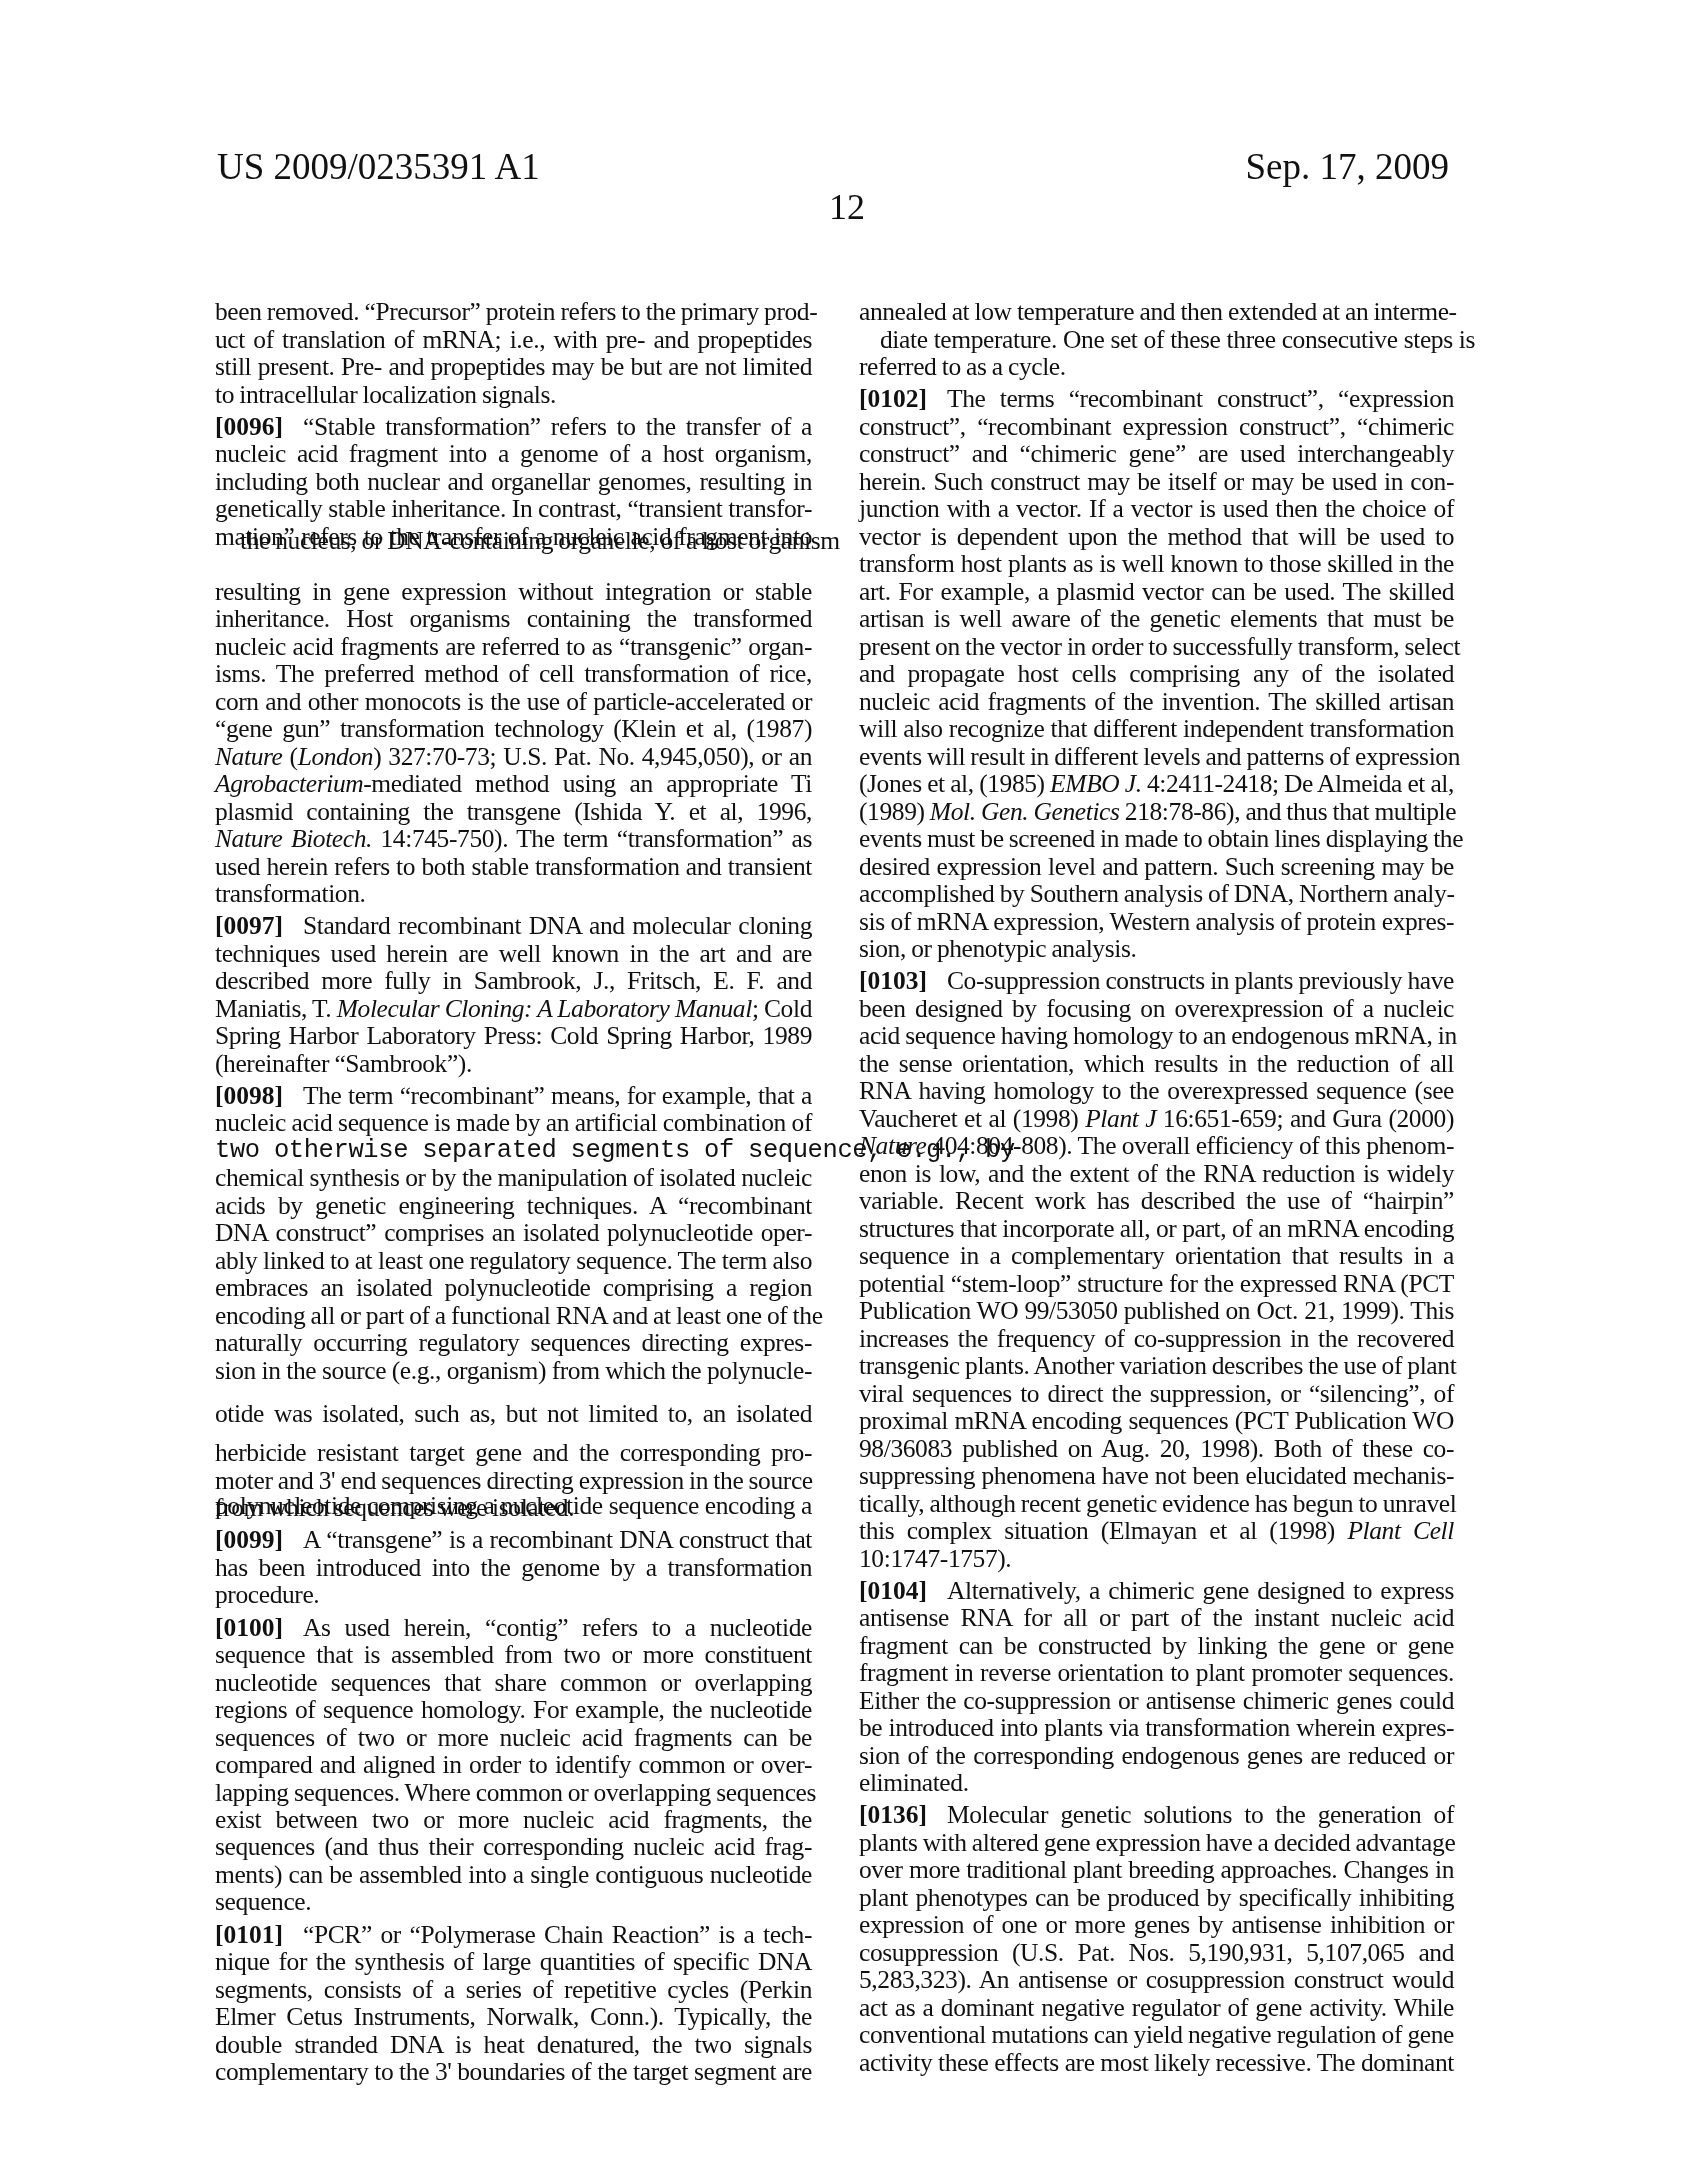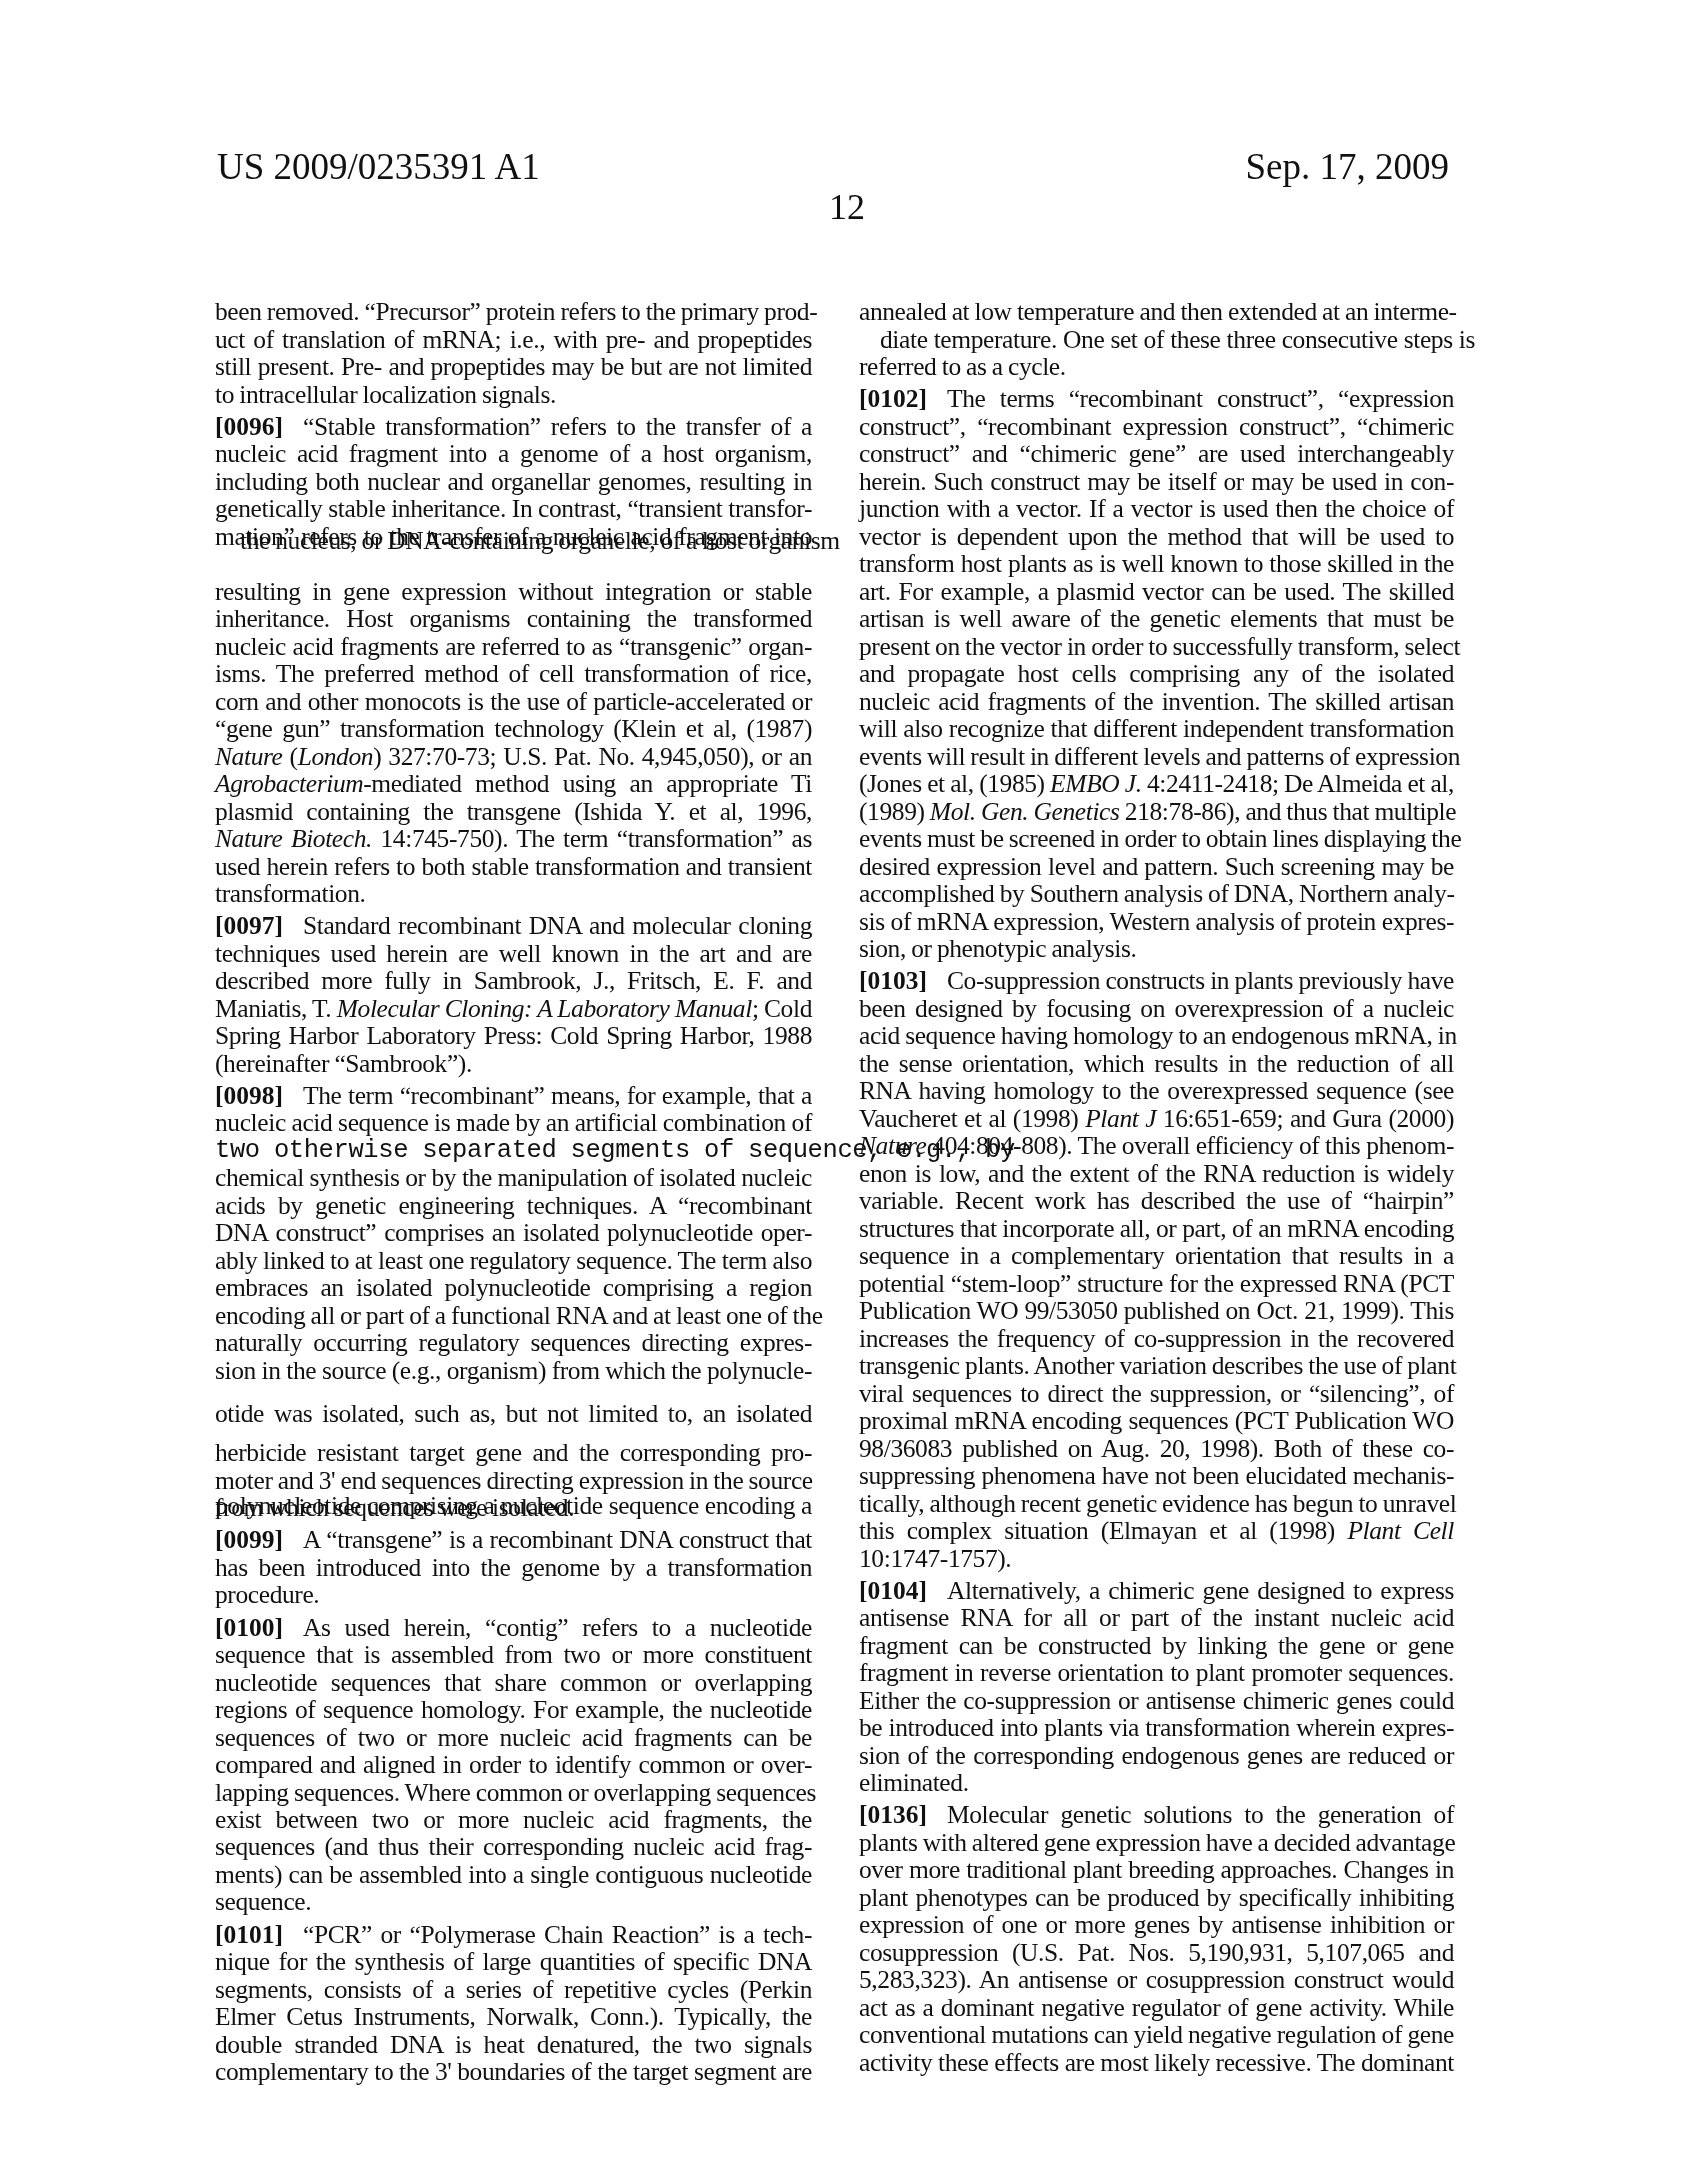--- a/index.html
+++ b/index.html
@@ -49,21 +49,21 @@
         <div class="line" style="top: 798px;">plasmid containing the transgene (Ishida Y. et al, 1996,</div>
         <div class="line" style="top: 825px;"><i>Nature Biotech.</i> 14:745-750). The term “transformation” as</div>
         <div class="line" style="top: 853px;">used herein refers to both stable transformation and transient</div>
         <div class="line last" style="top: 880px;">transformation.</div>
       </div>
       <div>
         <div class="line" style="top: 912px;"><span class="pnum">[0097]</span>Standard recombinant DNA and molecular cloning</div>
         <div class="line" style="top: 940px;">techniques used herein are well known in the art and are</div>
         <div class="line" style="top: 967px;">described more fully in Sambrook, J., Fritsch, E. F. and</div>
         <div class="line" style="top: 995px;">Maniatis, T. <i>Molecular Cloning: A Laboratory Manual</i>; Cold</div>
-        <div class="line" style="top: 1022px;">Spring Harbor Laboratory Press: Cold Spring Harbor, 1988</div>
+        <div class="line" style="top: 1022px;">Spring Harbor Laboratory Press: Cold Spring Harbor, 1989</div>
         <div class="line last" style="top: 1050px;">(hereinafter “Sambrook”).</div>
       </div>
       <div>
         <div class="line" style="top: 1082px;"><span class="pnum">[0098]</span>The term “recombinant” means, for example, that a</div>
         <div class="line" style="top: 1109px;">nucleic acid sequence is made by an artificial combination of</div>
         <div class="line" style="top: 1137px; font-family: Liberation Mono, monospace;">two otherwise separated segments of sequence, e.g., by</div>
         <div class="line" style="top: 1164px;">chemical synthesis or by the manipulation of isolated nucleic</div>
         <div class="line" style="top: 1192px;">acids by genetic engineering techniques. A “recombinant</div>
         <div class="line" style="top: 1219px;">DNA construct” comprises an isolated polynucleotide oper-</div>
         <div class="line" style="top: 1247px;">ably linked to at least one regulatory sequence. The term also</div>
@@ -120,21 +120,21 @@
         <div class="line" style="top: 550px;">transform host plants as is well known to those skilled in the</div>
         <div class="line" style="top: 578px;">art. For example, a plasmid vector can be used. The skilled</div>
         <div class="line" style="top: 605px;">artisan is well aware of the genetic elements that must be</div>
         <div class="line" style="top: 633px;">present on the vector in order to successfully transform, select</div>
         <div class="line" style="top: 660px;">and propagate host cells comprising any of the isolated</div>
         <div class="line" style="top: 688px;">nucleic acid fragments of the invention. The skilled artisan</div>
         <div class="line" style="top: 715px;">will also recognize that different independent transformation</div>
         <div class="line" style="top: 743px;">events will result in different levels and patterns of expression</div>
         <div class="line" style="top: 770px;">(Jones et al, (1985) <i>EMBO J.</i> 4:2411-2418; De Almeida et al,</div>
         <div class="line" style="top: 798px;">(1989) <i>Mol. Gen. Genetics</i> 218:78-86), and thus that multiple</div>
-        <div class="line" style="top: 825px;">events must be screened in order to obtain lines displaying the</div>
+        <div class="line" style="top: 825px;">events must be screened in made to obtain lines displaying the</div>
         <div class="line" style="top: 853px;">desired expression level and pattern. Such screening may be</div>
         <div class="line" style="top: 880px;">accomplished by Southern analysis of DNA, Northern analy-</div>
         <div class="line" style="top: 908px;">sis of mRNA expression, Western analysis of protein expres-</div>
         <div class="line last" style="top: 935px;">sion, or phenotypic analysis.</div>
       </div>
       <div>
         <div class="line" style="top: 967px;"><span class="pnum">[0103]</span>Co-suppression constructs in plants previously have</div>
         <div class="line" style="top: 995px;">been designed by focusing on overexpression of a nucleic</div>
         <div class="line" style="top: 1022px;">acid sequence having homology to an endogenous mRNA, in</div>
         <div class="line" style="top: 1050px;">the sense orientation, which results in the reduction of all</div>

